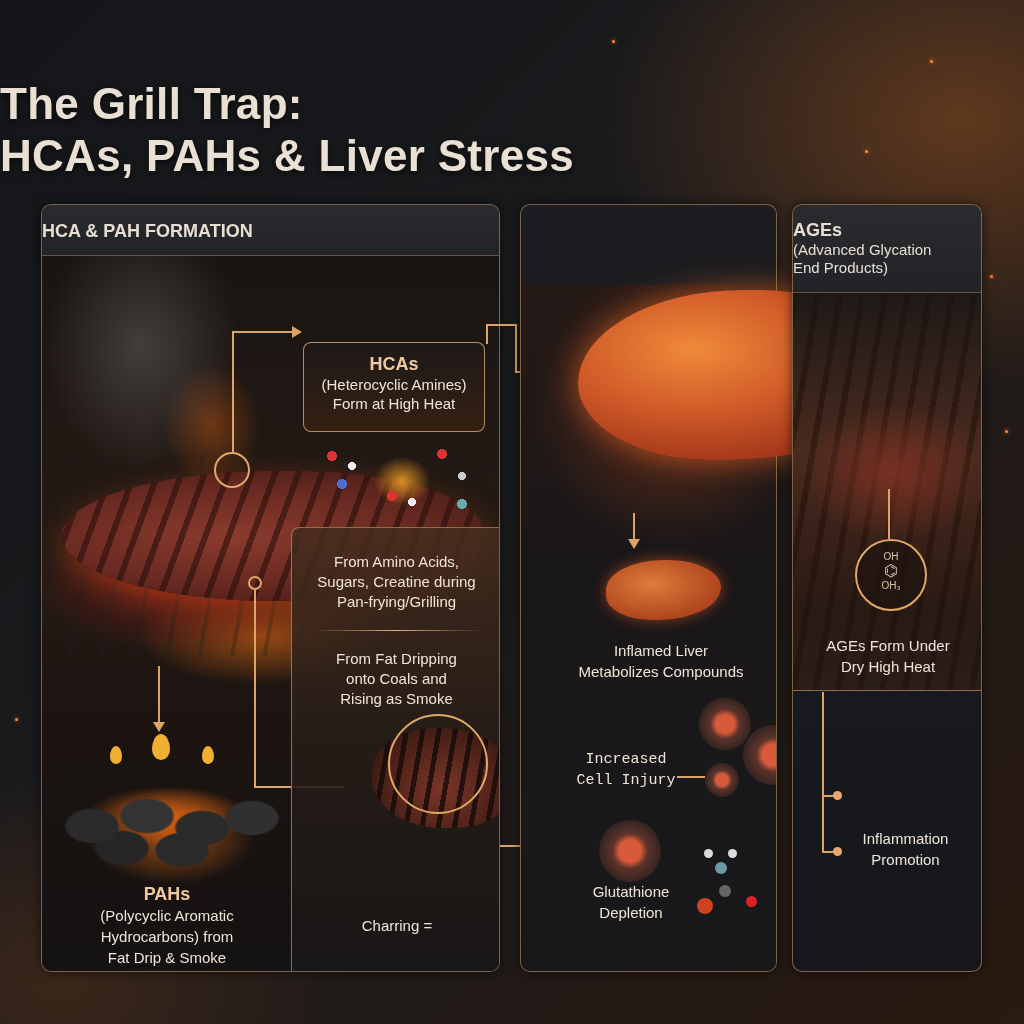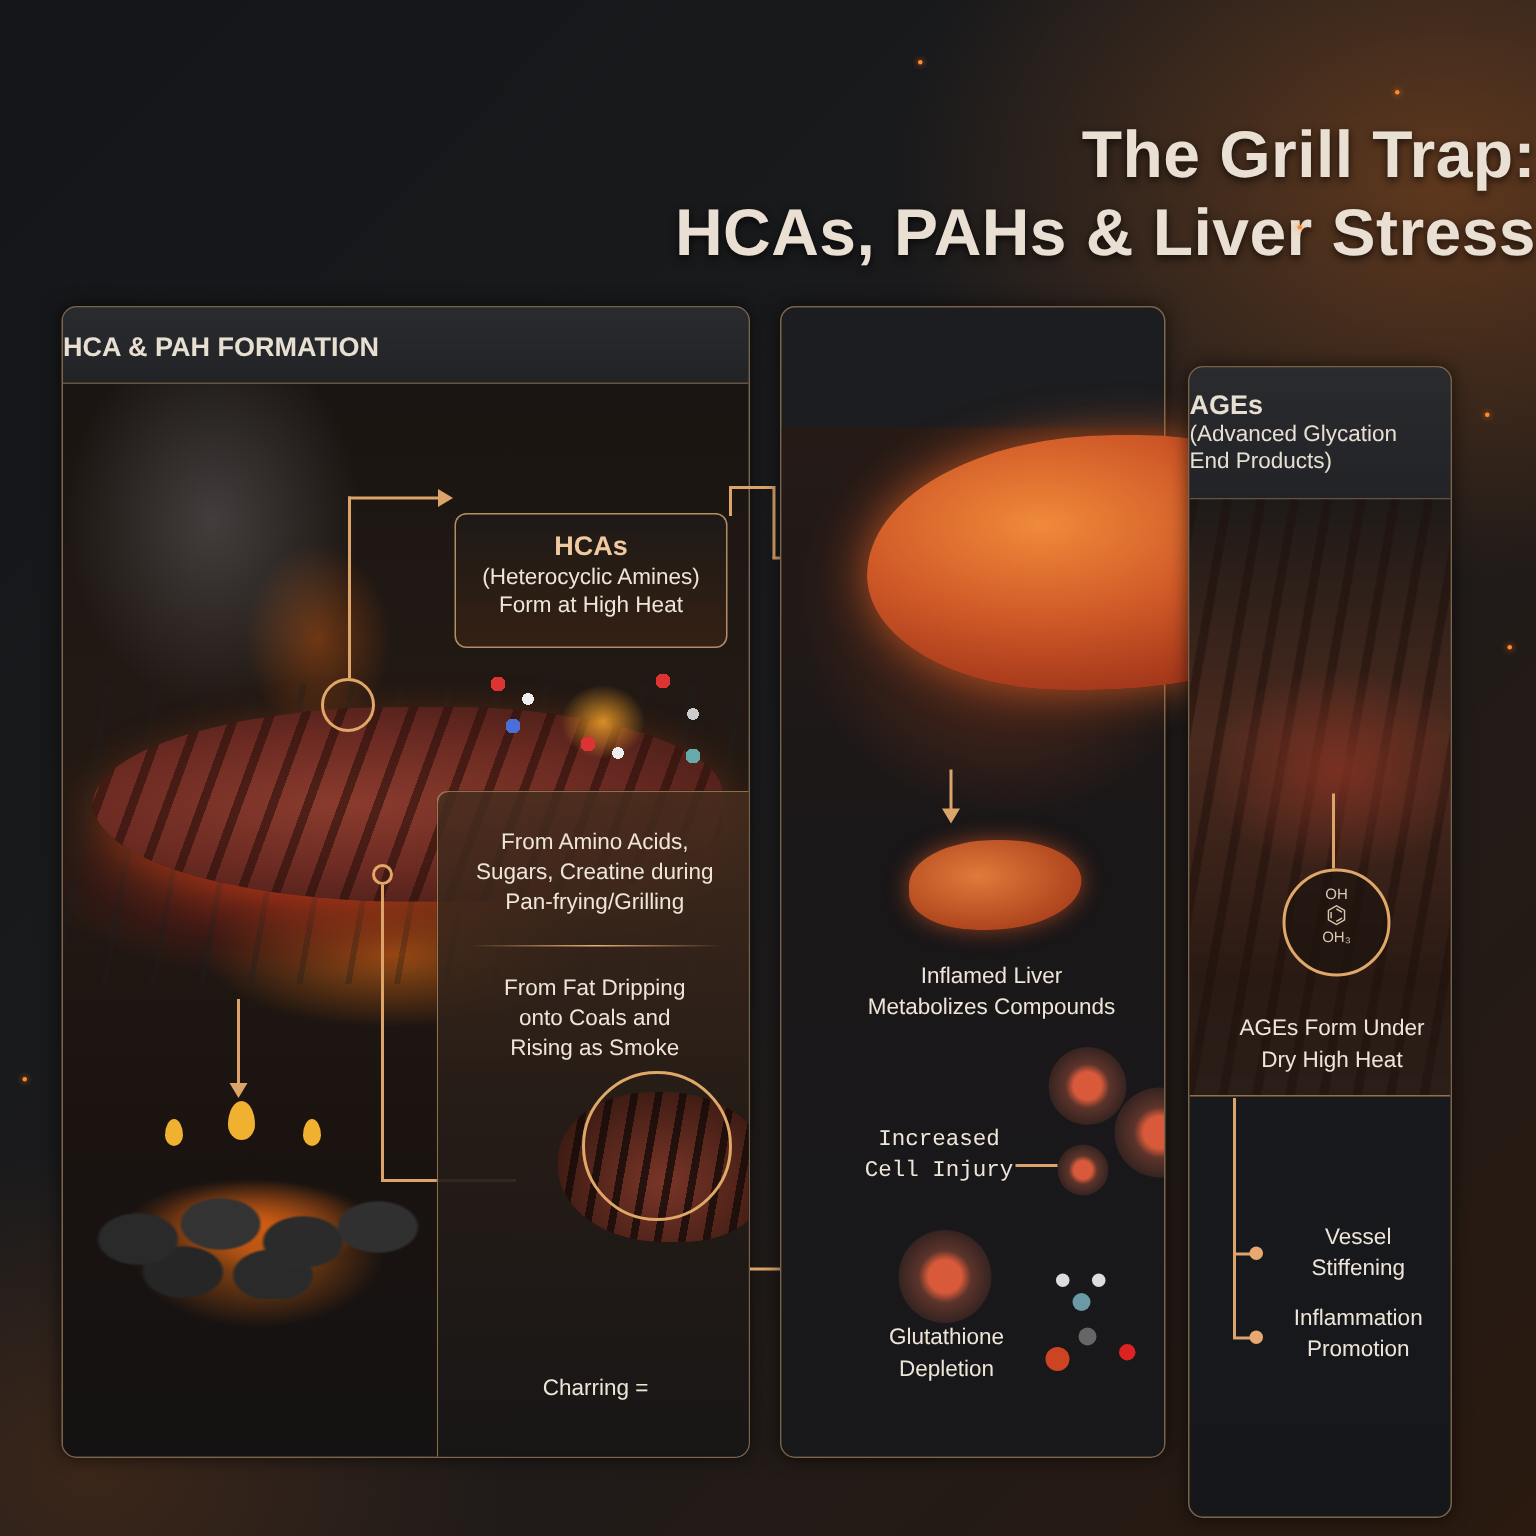--- a/index.html
+++ b/index.html
@@ -8,21 +8,21 @@
     font-family: "Liberation Sans", sans-serif;
     background:
       radial-gradient(ellipse 520px 380px at 960px 120px, rgba(150,80,30,0.55), transparent 70%),
       radial-gradient(ellipse 400px 300px at 60px 980px, rgba(120,60,20,0.35), transparent 70%),
       linear-gradient(135deg, #141619 0%, #1b1b1d 50%, #2a1a10 100%);
     color: #eee5d8;
     position: relative;
   }
   .title {
     position: absolute; left: 0; top: 78px; width: 1024px;
-    text-align: right; font-weight: 700; font-size: 44px; line-height: 52px;
+    text-align: left; font-weight: 700; font-size: 44px; line-height: 52px;
     color: #e9dfd2; letter-spacing: 0.3px;
     text-shadow: 0 2px 6px rgba(0,0,0,0.7);
   }
   .panel {
     position: absolute; border: 1.5px solid rgba(205,160,110,0.55);
     border-radius: 10px; overflow: hidden;
     background: linear-gradient(180deg, #1c1d20 0%, #16171a 100%);
     box-shadow: 0 0 12px rgba(0,0,0,0.6);
   }
   .panel-header {
@@ -154,21 +154,21 @@
     box-shadow: 0 0 14px rgba(255,100,40,0.5);
   }
   .p2-text { position: absolute; text-align: center; font-size: 15px; line-height: 21px; color: #eee5d8; }
   .cell {
     position: absolute; border-radius: 50%;
     background: radial-gradient(circle at 50% 50%, #d85a3a 0 25%, rgba(160,80,60,0.5) 40%, rgba(90,50,40,0.35) 75%, transparent 76%);
   }
   .atom { position: absolute; border-radius: 50%; }
 
   
-  #p3 { left: 792px; top: 204px; width: 176px; height: 768px; margin-top: 40px; }
+  #p3 { left: 792px; top: 204px; width: 190px; height: 768px; }
   #p3 .panel-header { height: 88px; padding-top: 14px; }
   .scene3 {
     position: absolute; left: 0; top: 88px; right: 0; height: 398px;
     background:
       radial-gradient(ellipse 120px 90px at 100px 180px, rgba(130,50,35,0.85), transparent 75%),
       repeating-linear-gradient(100deg, rgba(30,15,10,0.5) 0 6px, transparent 6px 22px),
       linear-gradient(180deg, #1e1a18 0%, #4a2a1e 40%, #2a1a14 80%, #2a1e18 100%);
     border-bottom: 1px solid rgba(230,170,100,0.6);
   }
   .ages-ring {
@@ -222,20 +222,26 @@
 
     <div class="ring" style="left:206px;top:320px;width:14px;height:14px;"></div>
     <div class="line" style="left:212px;top:334px;width:2px;height:196px;"></div>
     <div class="line" style="left:212px;top:530px;width:90px;height:2px;"></div>
 
     <div class="coals"></div>
     <div class="drop" style="left:68px;top:490px;"></div>
     <div class="drop" style="left:110px;top:478px;width:18px;height:26px;"></div>
     <div class="drop" style="left:160px;top:490px;"></div>
 
+    <div class="pah-text">
+      <div class="h">PAHs</div>
+      <div class="t">(Polycyclic Aromatic</div>
+      <div class="t">Hydrocarbons) from</div>
+      <div class="t">Fat Drip &amp; Smoke</div>
+    </div>
 
     <div class="info-box">
       <div style="height:24px"></div>
       <div class="t">From Amino Acids,</div>
       <div class="t">Sugars, Creatine during</div>
       <div class="t">Pan-frying/Grilling</div>
       <div class="sep" style="margin-top:18px;margin-bottom:18px;"></div>
       <div class="t">From Fat Dripping</div>
       <div class="t">onto Coals and</div>
       <div class="t">Rising as Smoke</div>
@@ -309,21 +315,17 @@
   </div>
   <div class="p3-text" style="left:0;top:430px;width:190px;">
     <div>AGEs Form Under</div>
     <div>Dry High Heat</div>
   </div>
   <div class="line" style="left:29px;top:487px;width:2px;height:160px;"></div>
   <div class="line" style="left:29px;top:590px;width:14px;height:2px;"></div>
   <div class="dot" style="left:40px;top:586px;"></div>
   <div class="line" style="left:29px;top:646px;width:14px;height:2px;"></div>
   <div class="dot" style="left:40px;top:642px;"></div>
-  <div class="p3-text" style="left:50px;top:569px;width:125px;">
-    <div>Vessel</div>
-    <div>Stiffening</div>
-  </div>
   <div class="p3-text" style="left:50px;top:623px;width:125px;">
     <div>Inflammation</div>
     <div>Promotion</div>
   </div>
 </div>
 
 </body></html>

